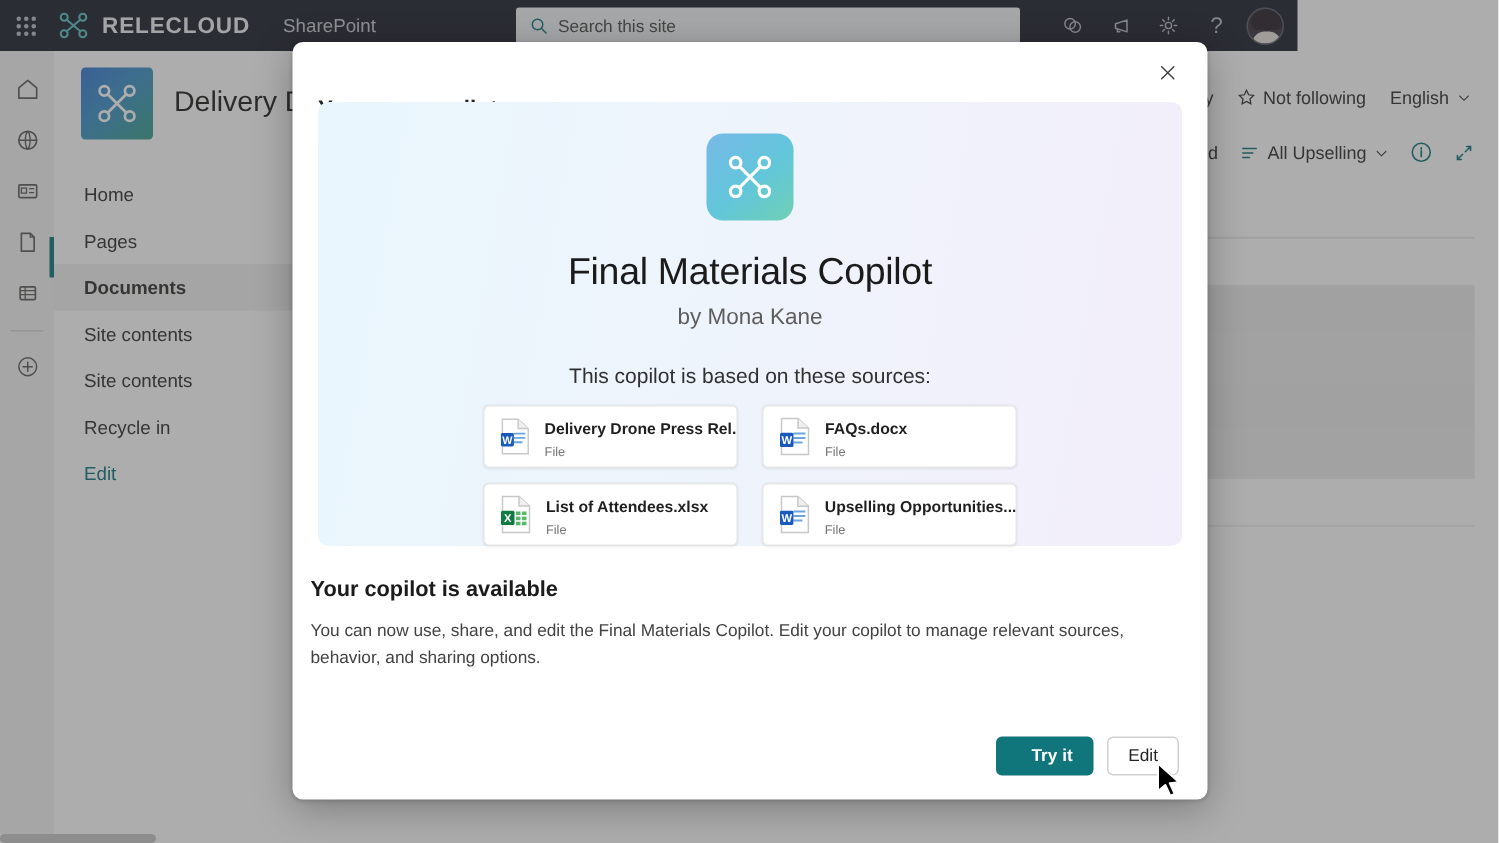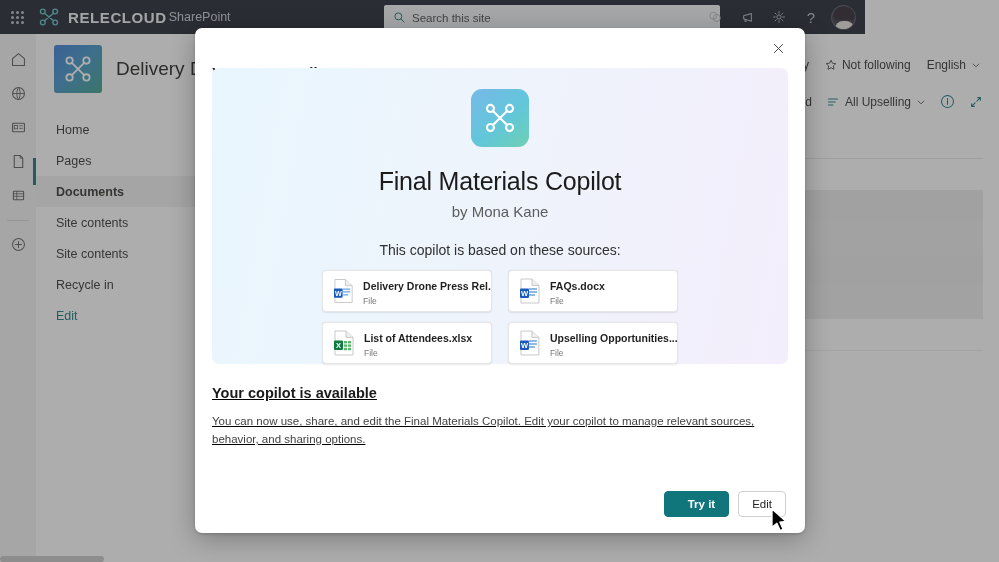--- a/index.html
+++ b/index.html
@@ -20,23 +20,23 @@
   .waffle {
     width: 34px; height: 34px; display: flex; align-items: center; justify-content: center;
     cursor: pointer;
   }
   .waffle-grid { display: grid; grid-template-columns: repeat(3, 3px); grid-gap: 2px; }
   .waffle-grid i { width: 3px; height: 3px; background: #b8bcc6; border-radius: 50%; display: block; }
   .brand { display: flex; align-items: center; gap: 8px; margin-left: 4px; cursor: pointer; }
   .brand-name {
     color: #eef0f3; font-size: 15px; font-weight: bold; letter-spacing: .6px;
   }
-  .brand-sub { color: #c9ccd4; font-size: 12.5px; margin-left: 2px; }
+  .brand-sub { color: #c9ccd4; font-size: 12.5px; margin-left: 22px; }
   .searchwrap {
-    position: absolute; left: 384px; top: 5px; width: 336px; height: 25px;
+    position: absolute; left: 344px; top: 5px; width: 336px; height: 25px;
   }
   .searchbox {
     width: 100%; height: 100%; background: #f3f4f6; border: none; border-radius: 2px;
     padding-left: 28px; font-size: 11.5px; color: #444; font-family: "Liberation Sans", sans-serif;
   }
   .searchbox::placeholder { color: #4a4a4a; }
   .search-ico { position: absolute; left: 9px; top: 6px; pointer-events: none; }
   .suite-right {
     position: absolute; right: 4px; top: 0; height: 34px; display: flex; align-items: center; gap: 2px;
   }
@@ -157,21 +157,21 @@
     width: 170px; height: 42px; background: #ffffff; border: 1px solid #e6e6e6;
     border-radius: 4px; display: flex; align-items: center; gap: 9px; padding-left: 10px;
     box-shadow: 0 .6px 1.6px rgba(0,0,0,0.09); cursor: pointer;
   }
   .card-txt { overflow: hidden; }
   .card-name {
     font-size: 10.5px; font-weight: bold; color: #1f1f1f; white-space: nowrap;
     overflow: hidden; text-overflow: ellipsis; max-width: 120px;
   }
   .card-sub { font-size: 8.5px; color: #757575; margin-top: 2px; }
-  .dlg-body { padding: 21px 17px 0 17px; flex: 1 1 auto; text-decoration: underline; }
+  .dlg-body { padding: 21px 17px 0 12px; flex: 1 1 auto; }
   .avail-title { font-size: 14.5px; font-weight: bold; color: #1b1b1b; }
   .avail-desc { font-size: 11.5px; color: #424242; line-height: 1.55; margin-top: 12px; max-width: 572px; }
   .dlg-foot {
     display: flex; justify-content: flex-end; align-items: center; gap: 9px;
     padding: 0 19px 16px 0; flex: 0 0 auto;
   }
   .btn {
     height: 26px; padding: 0 13px; border-radius: 4px; font-size: 11.5px;
     display: flex; align-items: center; justify-content: center; cursor: pointer;
     font-family: "Liberation Sans", sans-serif;

